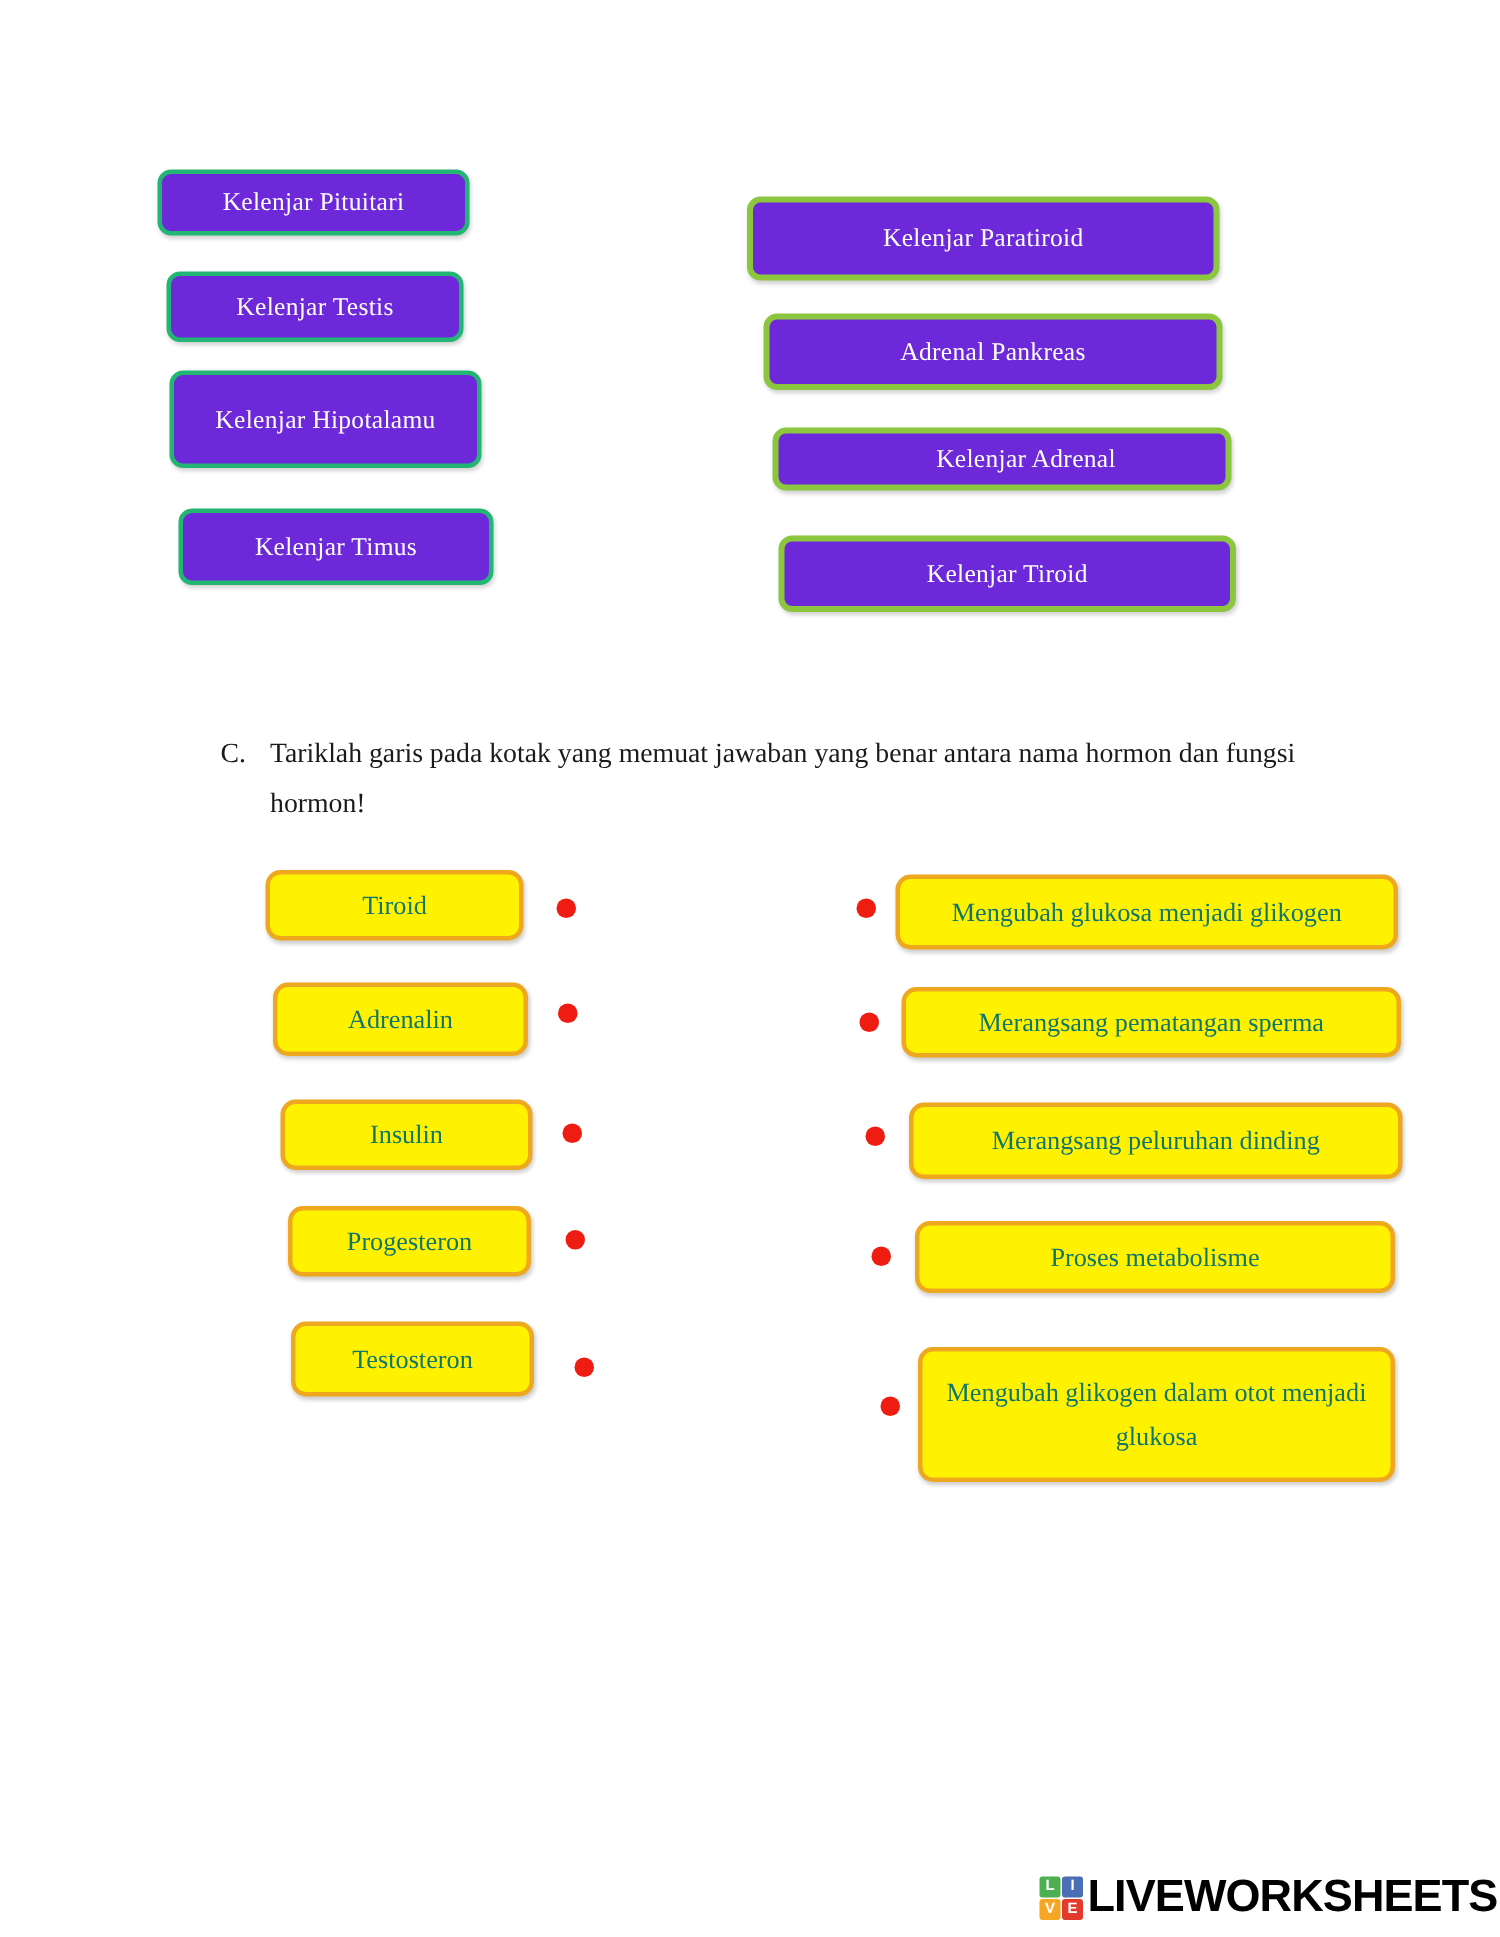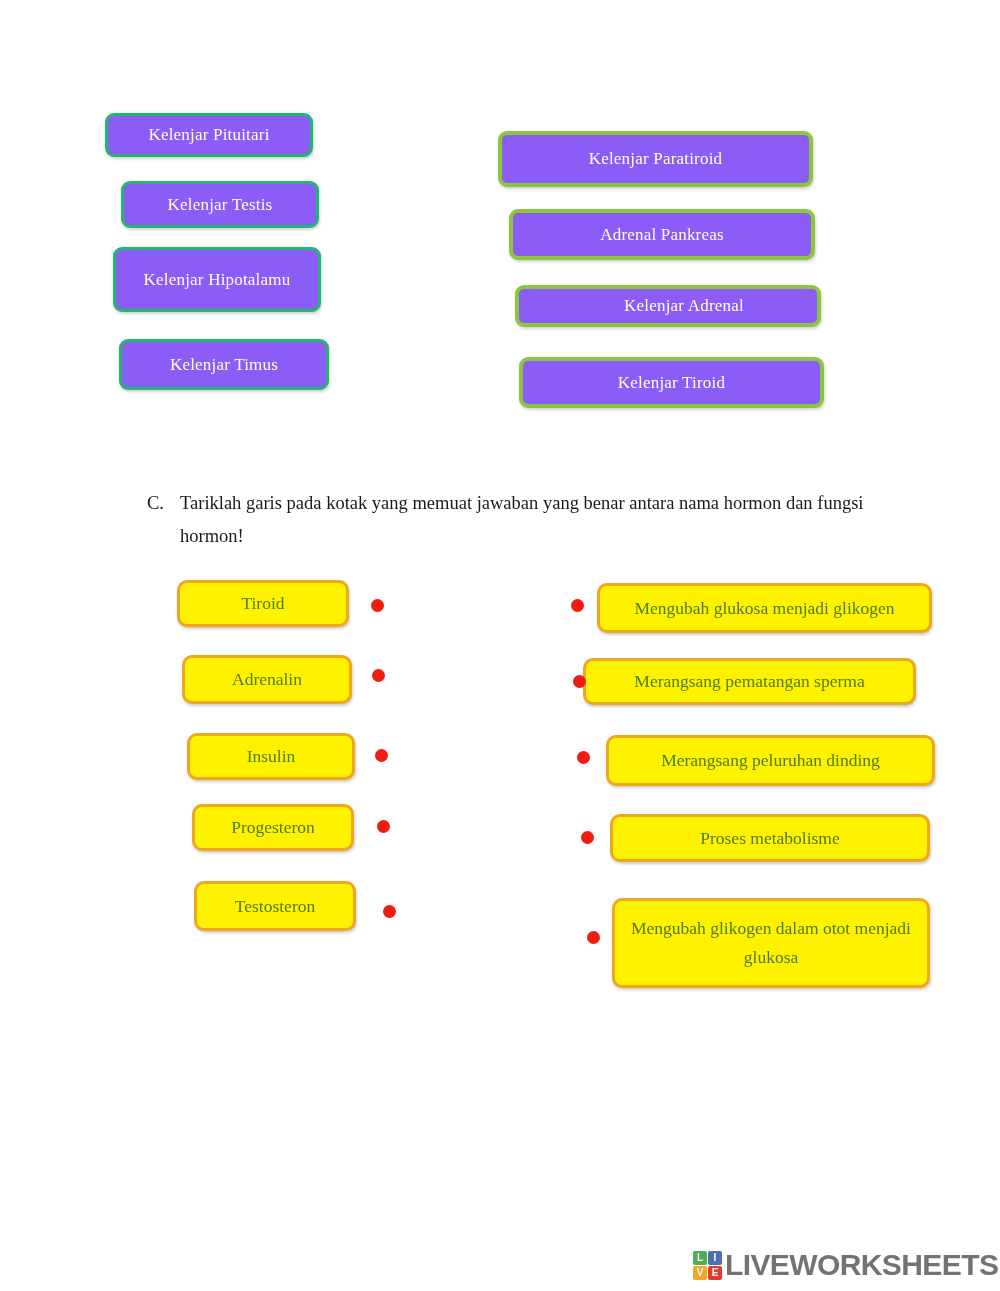--- a/index.html
+++ b/index.html
@@ -20,21 +20,21 @@
     position: relative;
     width: 1000px;
     height: 1291px;
     background: #ffffff;
   }
 
   
   .gland-box {
     position: absolute;
     box-sizing: border-box;
-    background: #8b5cf6;
+    background: #6d28d9;
     color: #ffffff;
     display: flex;
     align-items: center;
     justify-content: center;
     text-align: center;
     border-radius: 9px;
     font-size: 17px;
     line-height: 1.15;
     letter-spacing: 0.2px;
     box-shadow: 1px 2px 3px rgba(0,0,0,0.18);
@@ -65,21 +65,21 @@
   .instruction .body {
     margin-left: 33px;
     display: block;
   }
 
   
   .yellow-box {
     position: absolute;
     box-sizing: border-box;
     background: #FFF200;
-    color: #4d7c0f;
+    color: #0f766e;
     border: 3px solid #EDA81F;
     border-radius: 10px;
     display: flex;
     align-items: center;
     justify-content: center;
     text-align: center;
     font-size: 17.5px;
     line-height: 29px;
     box-shadow: 1px 2px 3px rgba(0,0,0,0.20);
     padding: 0 8px;
@@ -121,33 +121,33 @@
   }
   .lw-l { background: #4CAF50; }
   .lw-i { background: #4A6FB5; }
   .lw-v { background: #F5A623; }
   .lw-e { background: #E23B2E; }
   .lw-word {
     font-family: "Liberation Sans", sans-serif;
     font-weight: bold;
     font-size: 30px;
     letter-spacing: -0.6px;
-    color: #737373;
+    color: #000000;
   }
 </style>
 </head>
 <body>
 
 <div class="page">
 
   <div id="gland-left-col">
       <div class="gland-box gland-left" style="left: 105px; top: 113px; width: 208px; height: 44px;">
         <span>Kelenjar Pituitari</span>
       </div>
-      <div class="gland-box gland-left" style="left: 111px; top: 181px; width: 198px; height: 47px; margin-left: 10px;">
+      <div class="gland-box gland-left" style="left: 111px; top: 181px; width: 198px; height: 47px;">
         <span>Kelenjar Testis</span>
       </div>
       <div class="gland-box gland-left" style="left: 113px; top: 247px; width: 208px; height: 65px;">
         <span>Kelenjar Hipotalamu</span>
       </div>
       <div class="gland-box gland-left" style="left: 119px; top: 339px; width: 210px; height: 51px; align-items: center;">
         <span>Kelenjar Timus</span>
       </div>
     </div>
 
@@ -192,21 +192,21 @@
         <span>Testosteron</span>
       </div>
       <div class="dot" style="left: 383px; top: 905px;"></div>
     </div>
 
   <div id="function-col">
       <div class="yellow-box" style="left: 597px; top: 583px; width: 335px; height: 50px;">
         <span>Mengubah glukosa menjadi glikogen</span>
       </div>
       <div class="dot" style="left: 571px; top: 599px;"></div>
-      <div class="yellow-box" style="left: 583px; top: 658px; width: 333px; height: 47px;">
+      <div class="yellow-box" style="left: 601px; top: 658px; width: 333px; height: 47px;">
         <span>Merangsang pematangan sperma</span>
       </div>
       <div class="dot" style="left: 573px; top: 675px;"></div>
       <div class="yellow-box" style="left: 606px; top: 735px; width: 329px; height: 51px;">
         <span>Merangsang peluruhan dinding</span>
       </div>
       <div class="dot" style="left: 577px; top: 751px;"></div>
       <div class="yellow-box" style="left: 610px; top: 814px; width: 320px; height: 48px;">
         <span>Proses metabolisme</span>
       </div>

